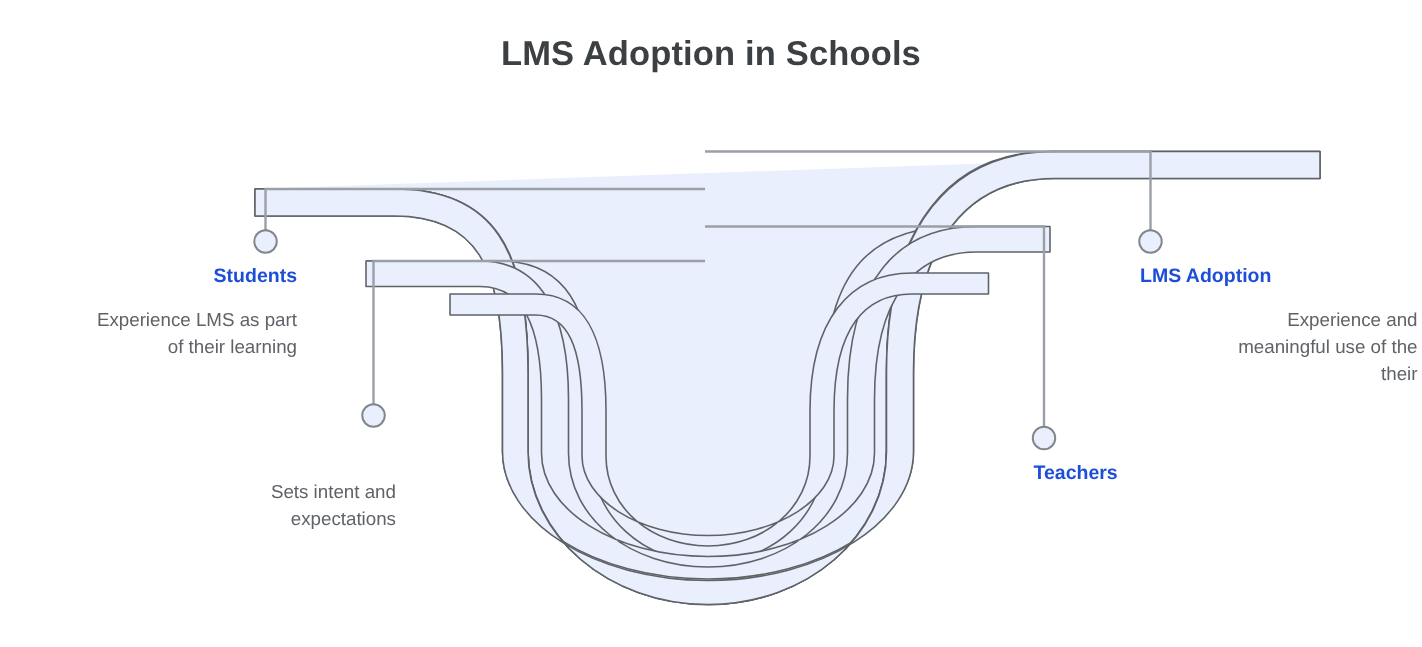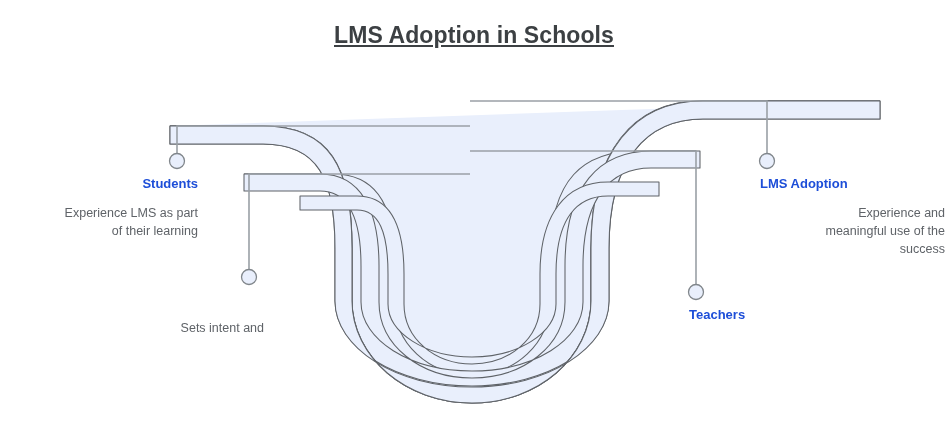--- a/index.html
+++ b/index.html
@@ -29,21 +29,20 @@
   .title {
     position: absolute;
     left: 0;
     top: 22px;
     width: 948px;
     text-align: center;
     font-size: 23px;
     font-weight: bold;
     color: #3c4043;
     letter-spacing: 0.1px;
-    text-decoration: underline;
   }
   .node-label {
     position: absolute;
     font-size: 13px;
     font-weight: bold;
     color: #1d4ed8;
     white-space: nowrap;
   }
   .node-desc {
     position: absolute;
@@ -473,24 +472,25 @@
   </svg>
 
   <div class="node-label align-right" style="right:750px; top:176px;">Students</div>
   <div class="node-desc align-right" style="right:750px; top:205px; width:230px;">
     <div>Experience LMS as part</div>
     <div>of their learning</div>
   </div>
 
   <div class="node-desc align-right" style="right:684px; top:320px; width:230px;">
     <div>Sets intent and</div>
+    <div>expectations</div>
   </div>
 
   <div class="node-label align-left" style="left:689px; top:307px;">Teachers</div>
 
   <div class="node-label align-left" style="left:760px; top:176px;">LMS Adoption</div>
   <div class="node-desc align-left" style="left:760px; top:205px; width:185px;">
     <div>Experience and</div>
     <div>meaningful use of the</div>
-    <div>success</div>
+    <div>their</div>
   </div>
 
 </div>
 
 </body></html>

